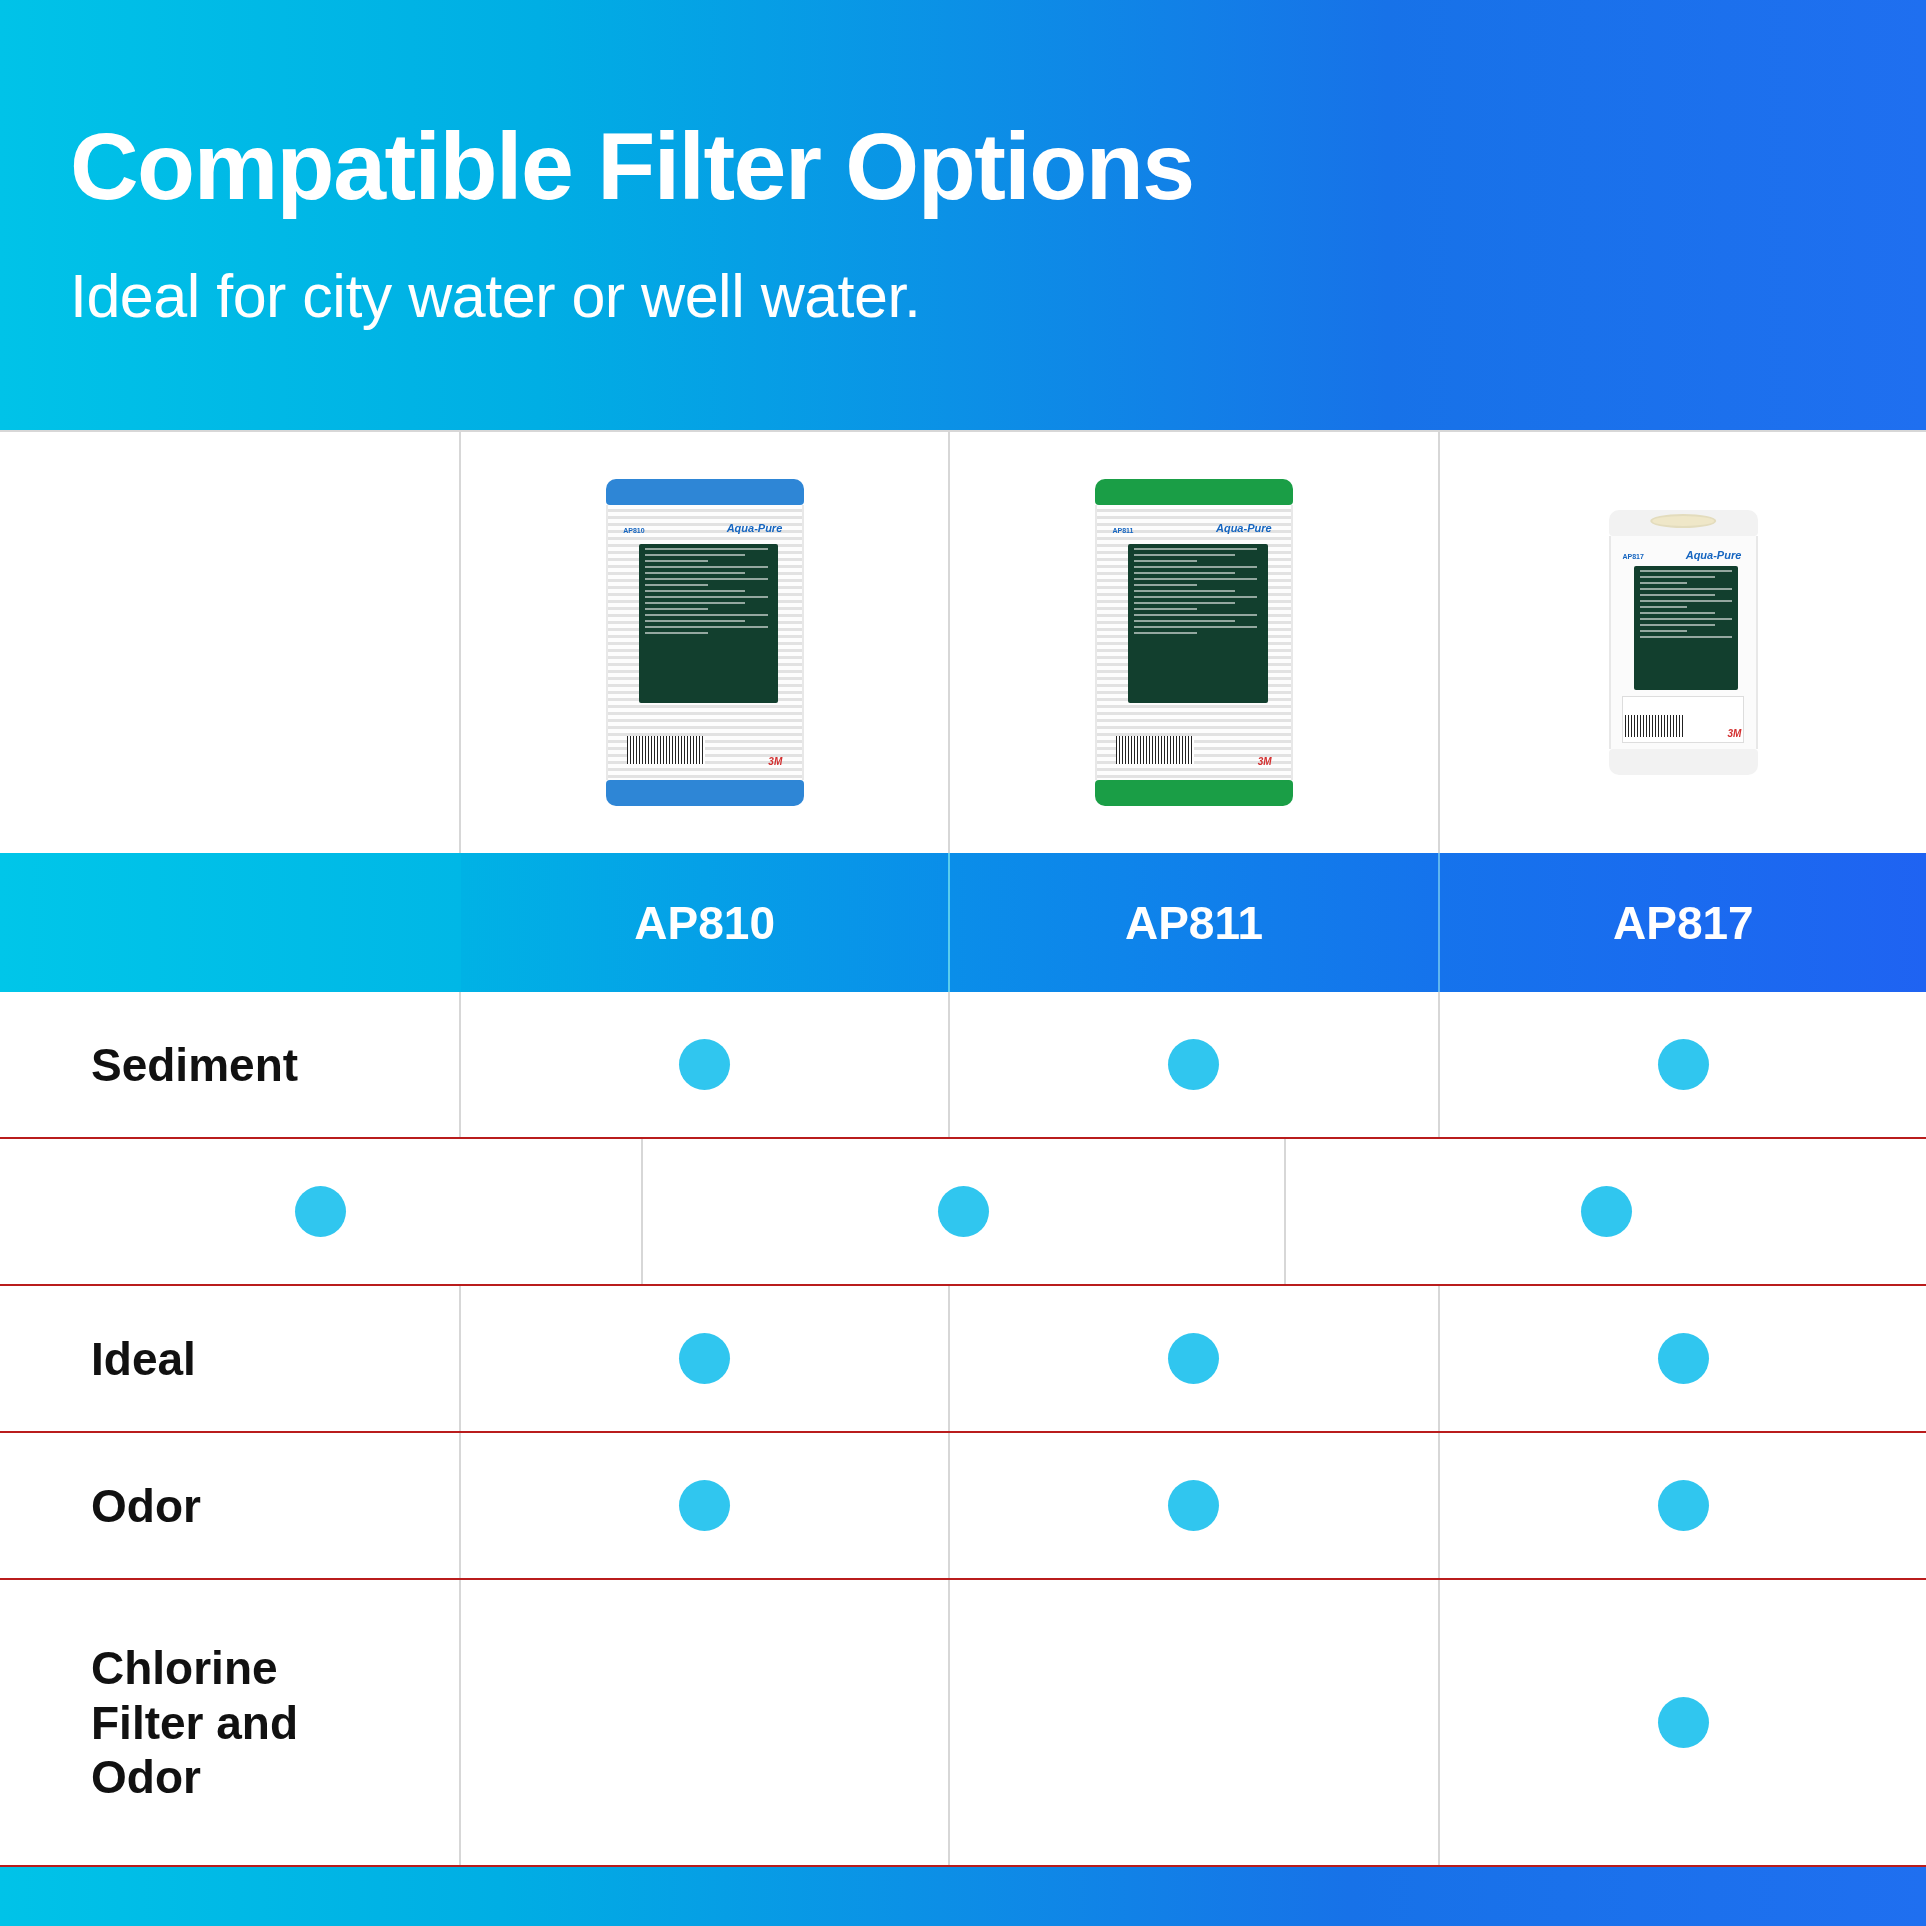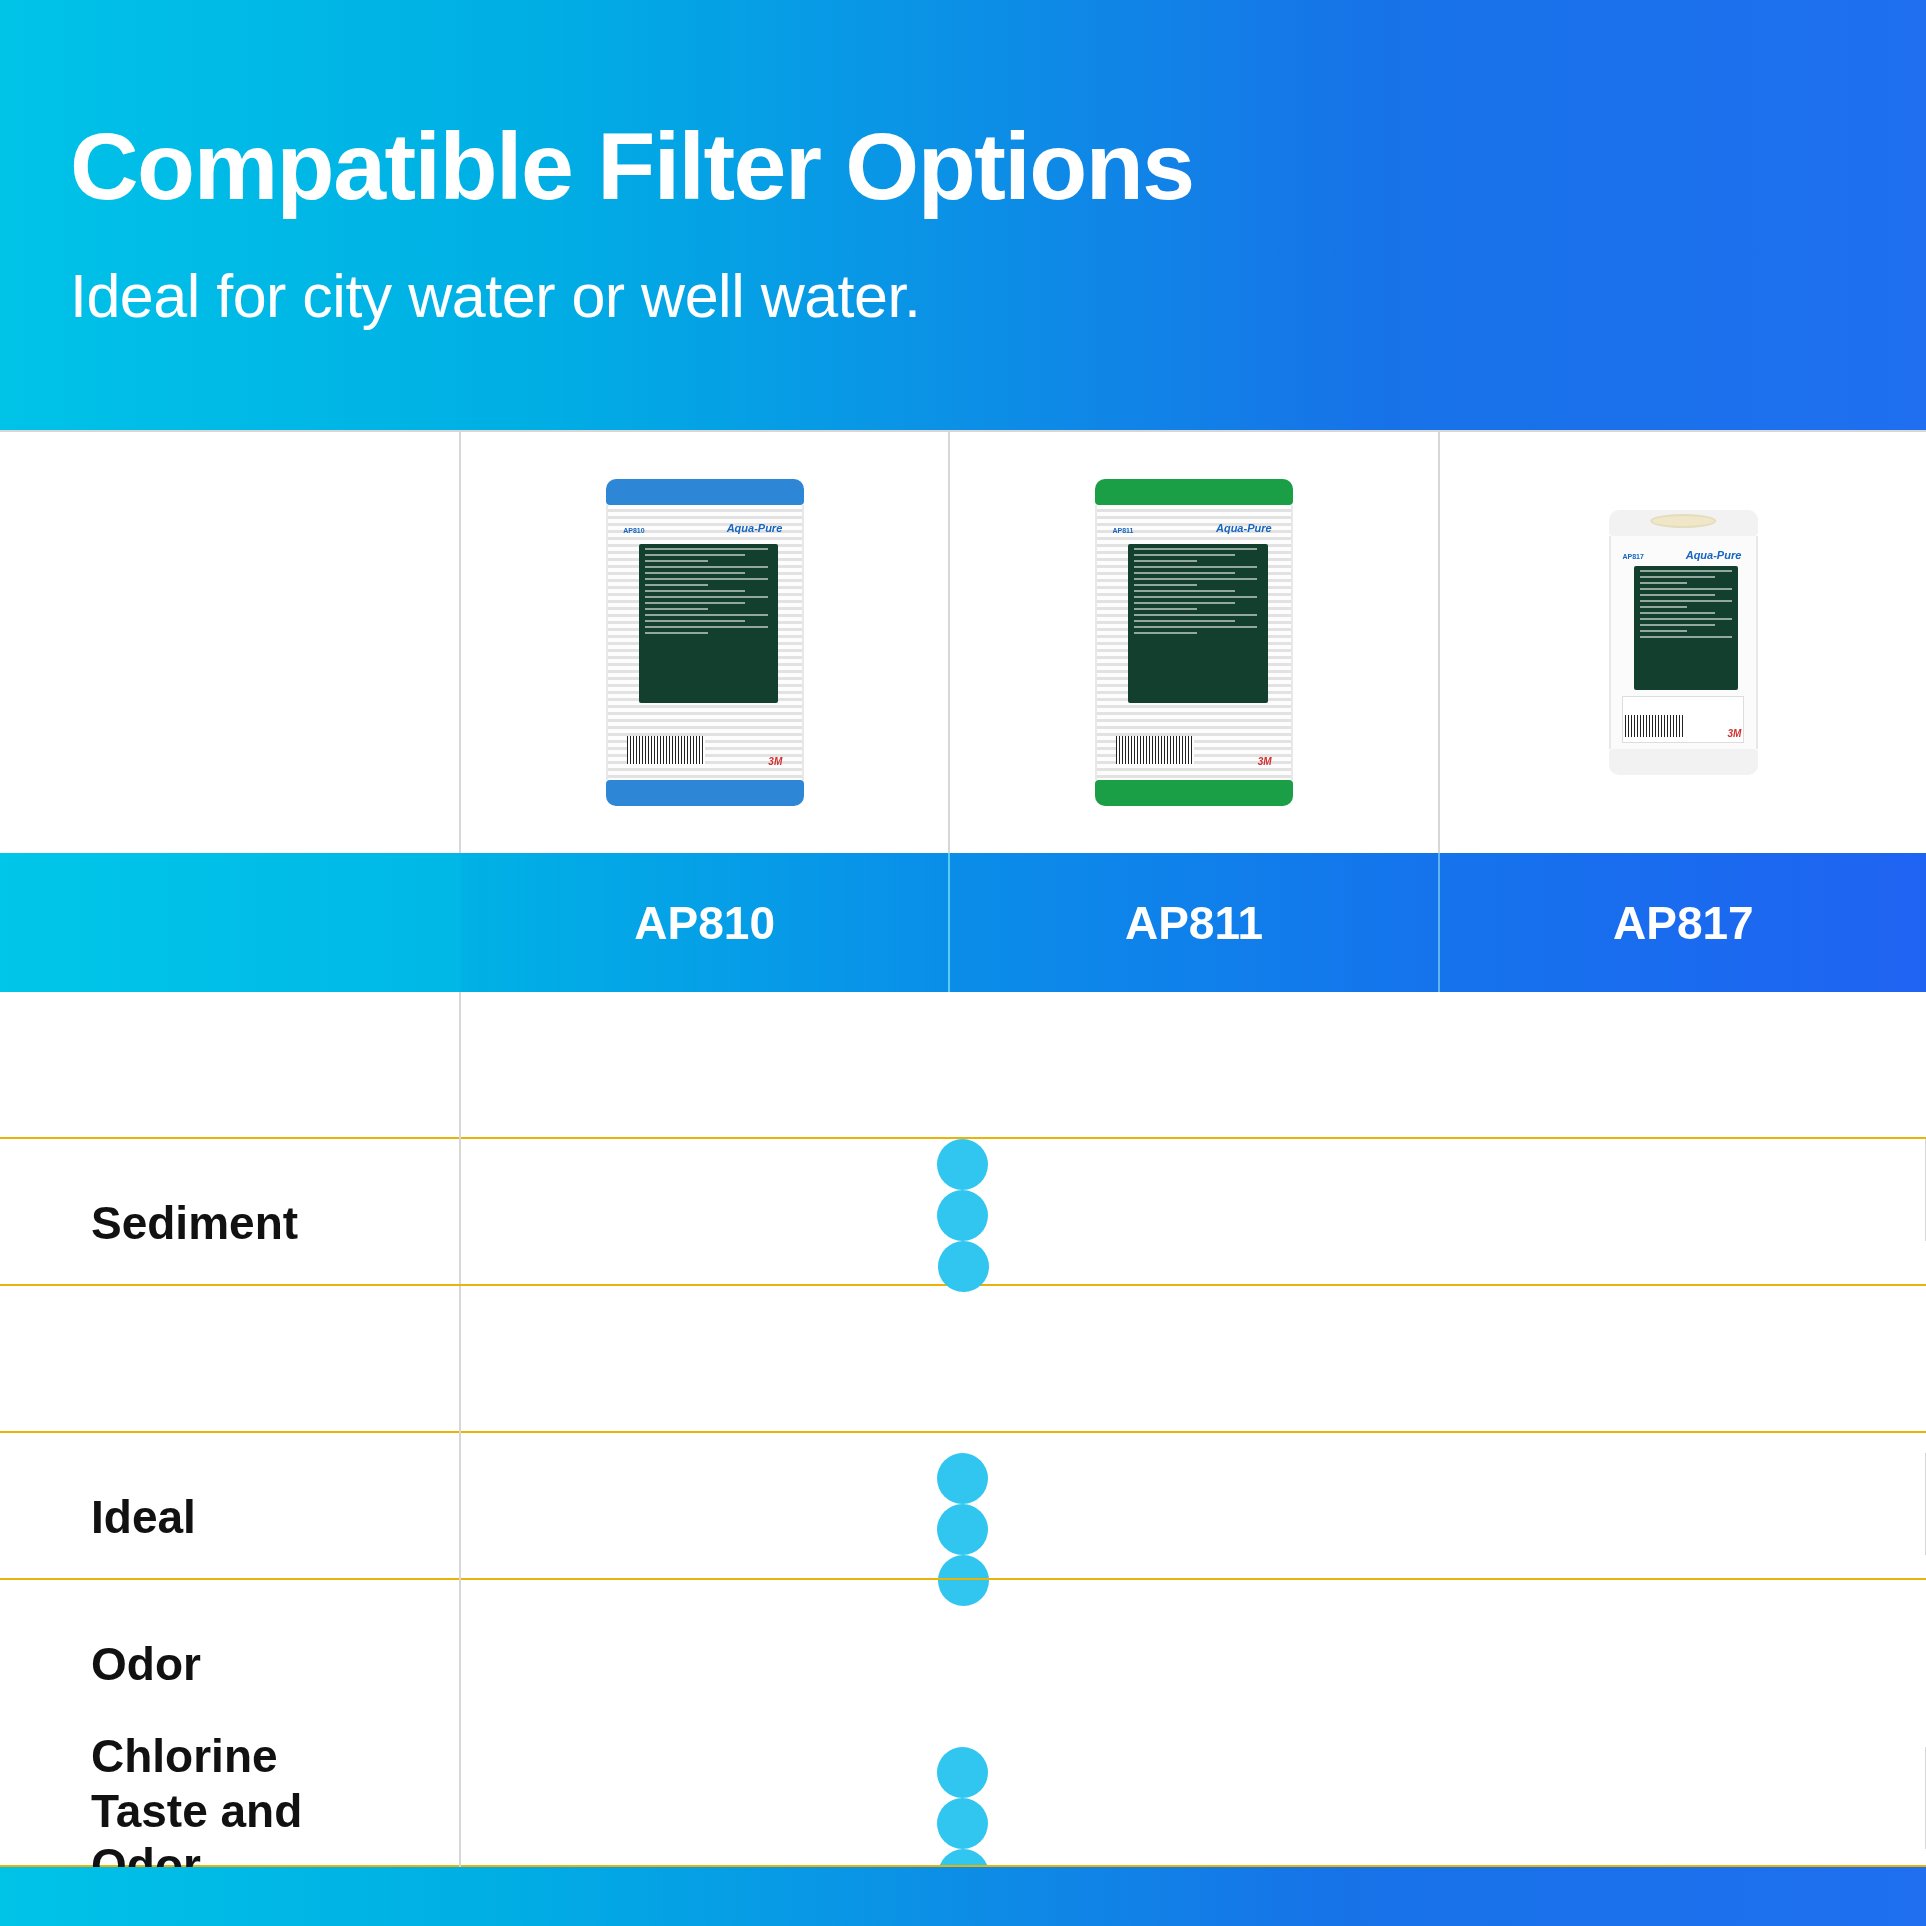--- a/index.html
+++ b/index.html
@@ -193,22 +193,21 @@
     font-weight: bold;
     border-right: 2px solid rgba(255,255,255,0.35);
   }
   .head-cell:last-child { border-right: none; }
   .hc0 { background: linear-gradient(90deg, #00b2e5 0%, #0a8ee9 100%); }
   .hc1 { background: linear-gradient(90deg, #0a8ee9 0%, #1573ec 100%); }
   .hc2 { background: linear-gradient(90deg, #1573ec 0%, #1f63f2 100%); }
 
   
   .row-data {
-    border-bottom: 2px solid #eab308;
-    flex-direction: column;
+    border-bottom: 2px solid #b91c1c;
   }
   .row-data:first-of-type { border-top: none; }
   .row-h { height: 147px; }
   .row-tall { height: 287px; }
   .label-text {
     font-size: 46px;
     font-weight: bold;
     color: #111111;
     line-height: 1.18;
   }
@@ -390,21 +389,21 @@
       <div class="cell-prod">
           <span class="dot"></span>
         </div>
       <div class="cell-prod">
           <span class="dot"></span>
         </div>
     </div>
 
     <div class="row row-data row-tall">
       <div class="cell-label">
-        <span class="label-text" style="max-width:287px;display:block">Chlorine Taste and Odor</span>
+        <span class="label-text" style="max-width:287px;display:block">Chlorine Filter and Odor</span>
       </div>
       <div class="cell-prod">
           <span class="dot hidden"></span>
         </div>
       <div class="cell-prod">
           <span class="dot hidden"></span>
         </div>
       <div class="cell-prod">
           <span class="dot"></span>
         </div>

